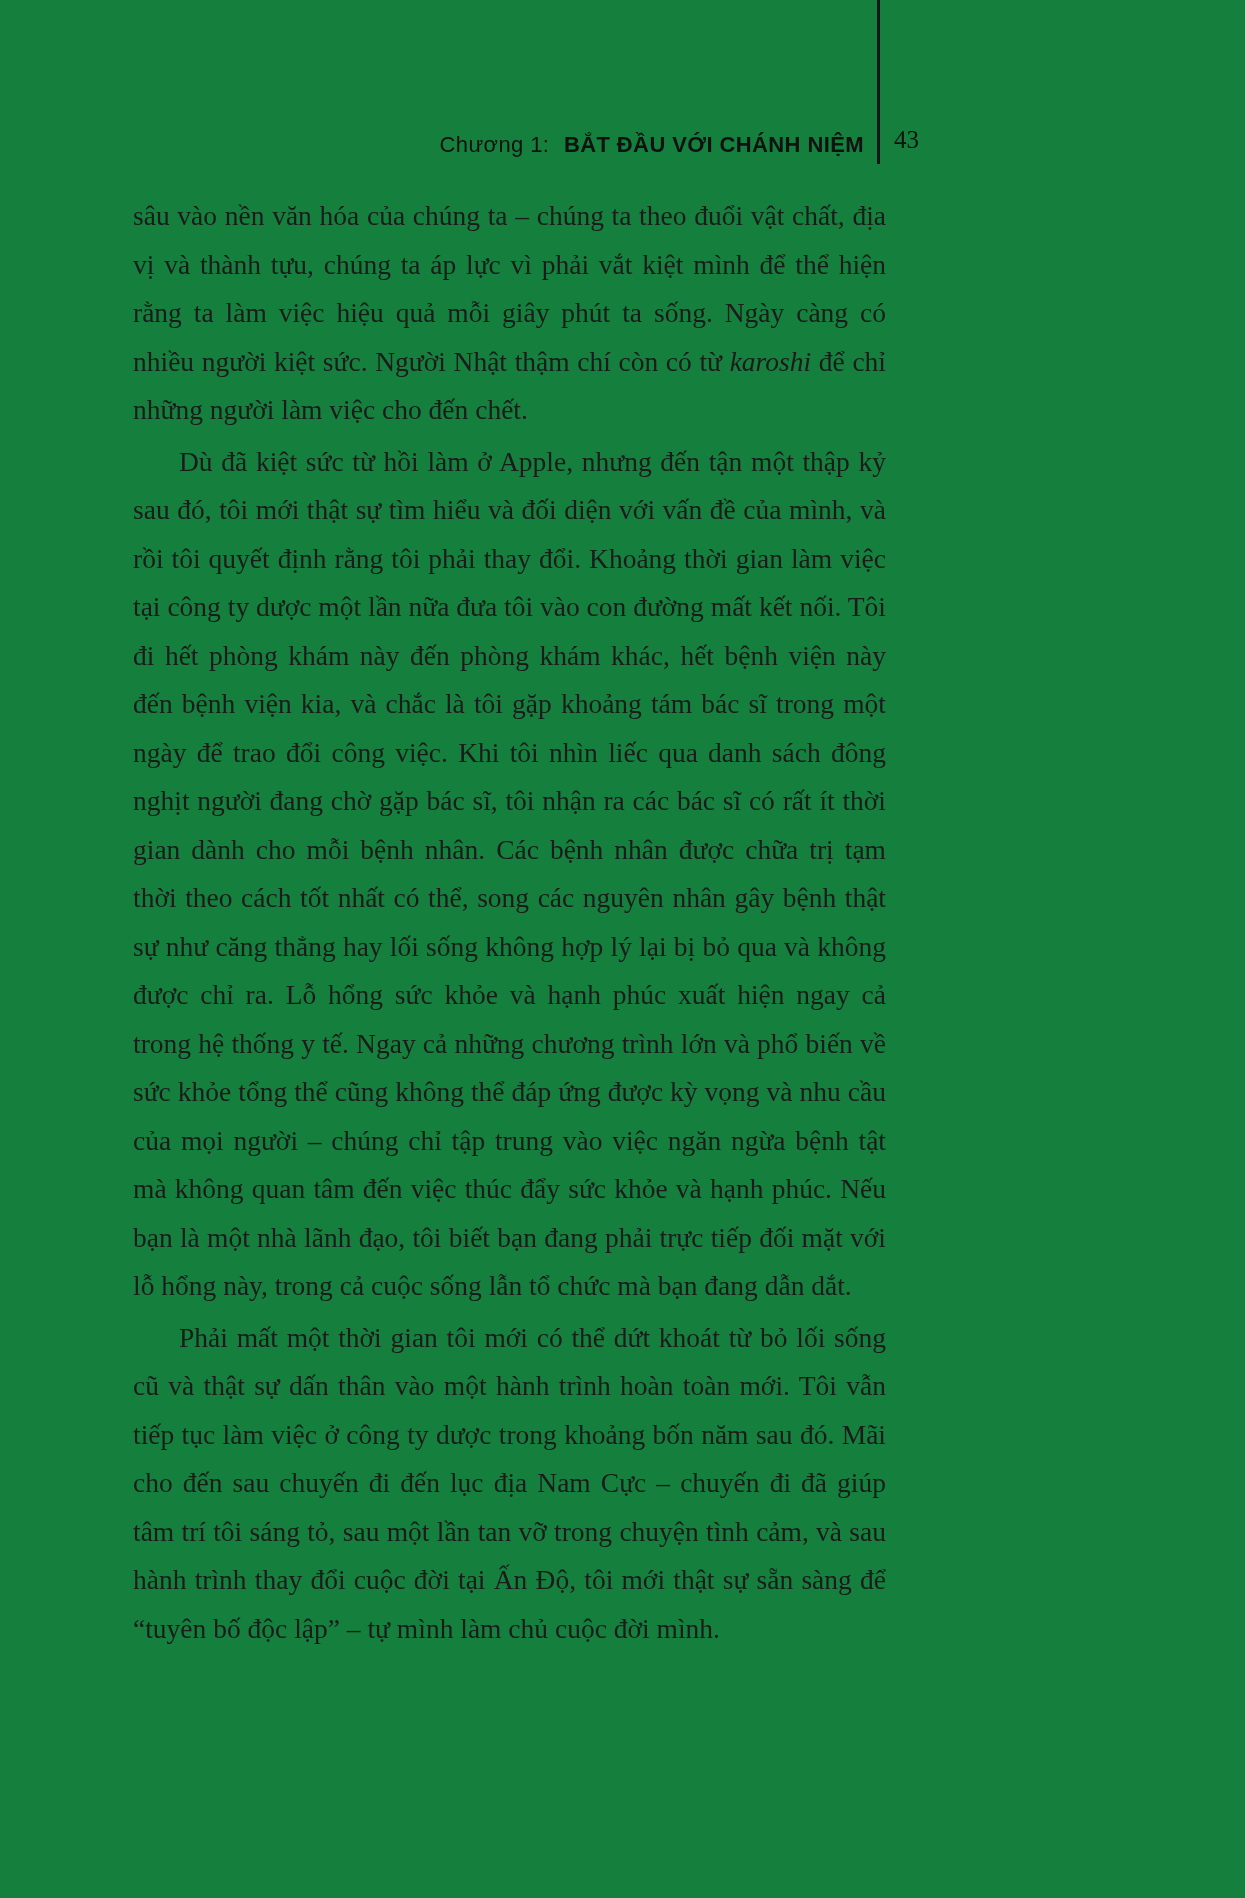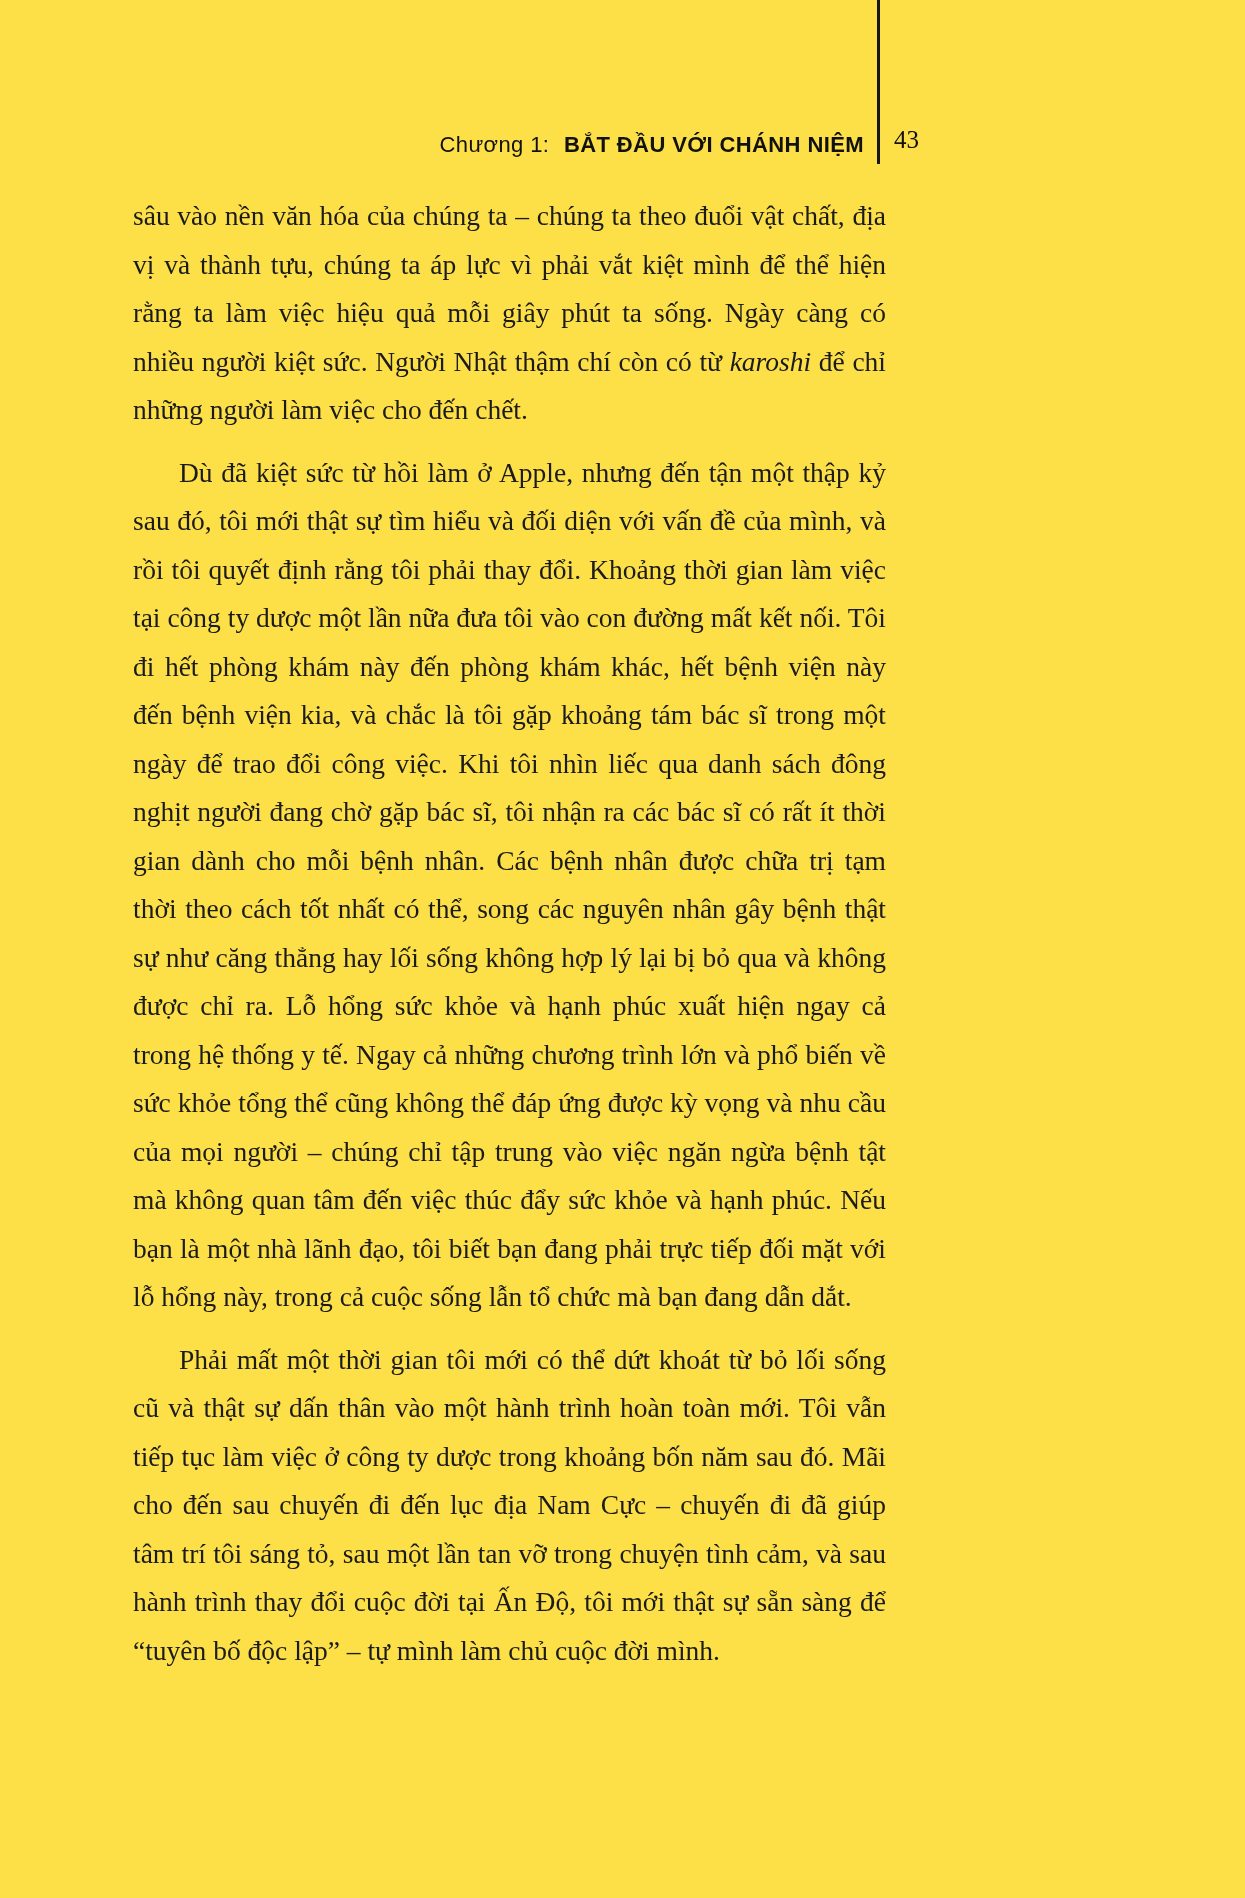--- a/index.html
+++ b/index.html
@@ -1,21 +1,21 @@
 <!DOCTYPE html>
 <html><head>
 <meta charset="utf-8">
 <style>
   * { margin: 0; padding: 0; box-sizing: border-box; }
   html, body { background: #ffffff; }
   .page {
     position: relative;
     width: 1245px;
     height: 1898px;
-    background: #fde047;
+    background: #15803d;
     margin: 0 auto;
     overflow: hidden;
     font-family: "Liberation Serif", serif;
     color: #1b1b1b;
   }
   .header-text {
     position: absolute;
     top: 132px;
     left: 0;
     width: 864px;
@@ -48,21 +48,21 @@
     position: absolute;
     left: 133px;
     top: 192px;
     width: 753px;
     font-size: 27.5px;
     line-height: 48.5px;
     text-align: justify;
     text-justify: inter-word;
   }
   .para { margin: 0; }
-  .para.indented { text-indent: 46px; margin-top: 14px; }
+  .para.indented { text-indent: 46px; margin-top: 3px; }
   .para em { font-style: italic; }
 </style>
 </head>
 <body>
 
 <div class="page">
 
   <header class="header-text">
     <span class="chapter-label">Chương 1:</span>
     <span class="chapter-title">BẮT ĐẦU VỚI CHÁNH NIỆM</span>

